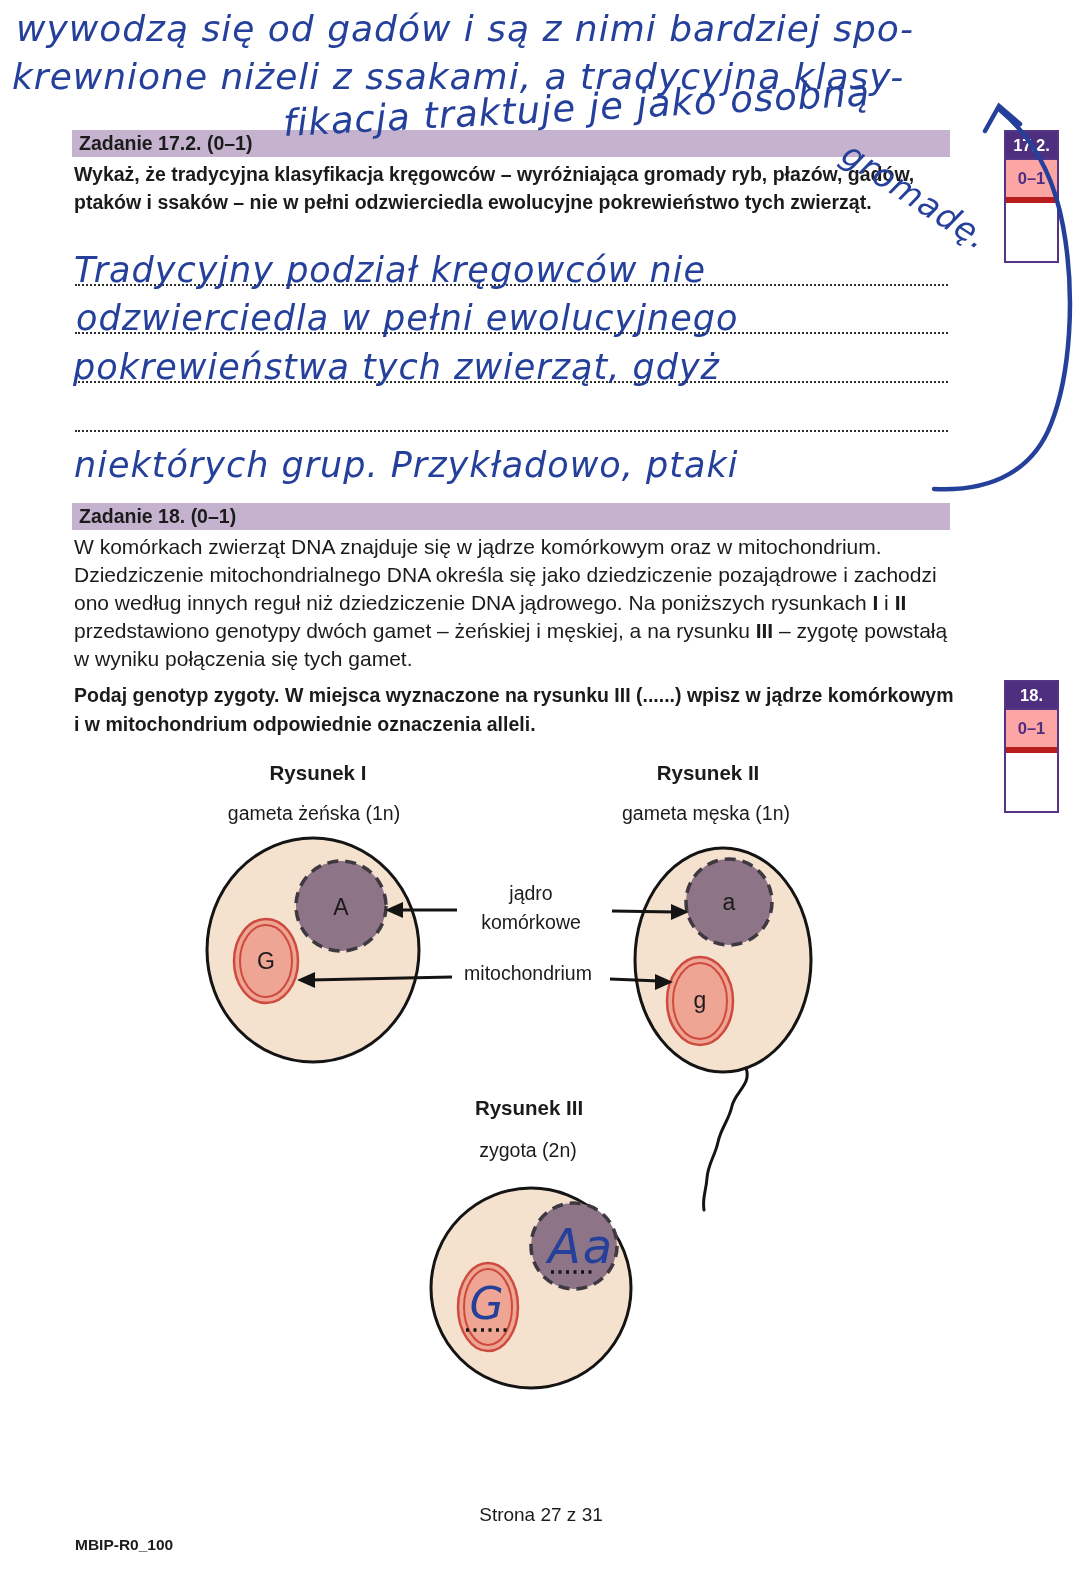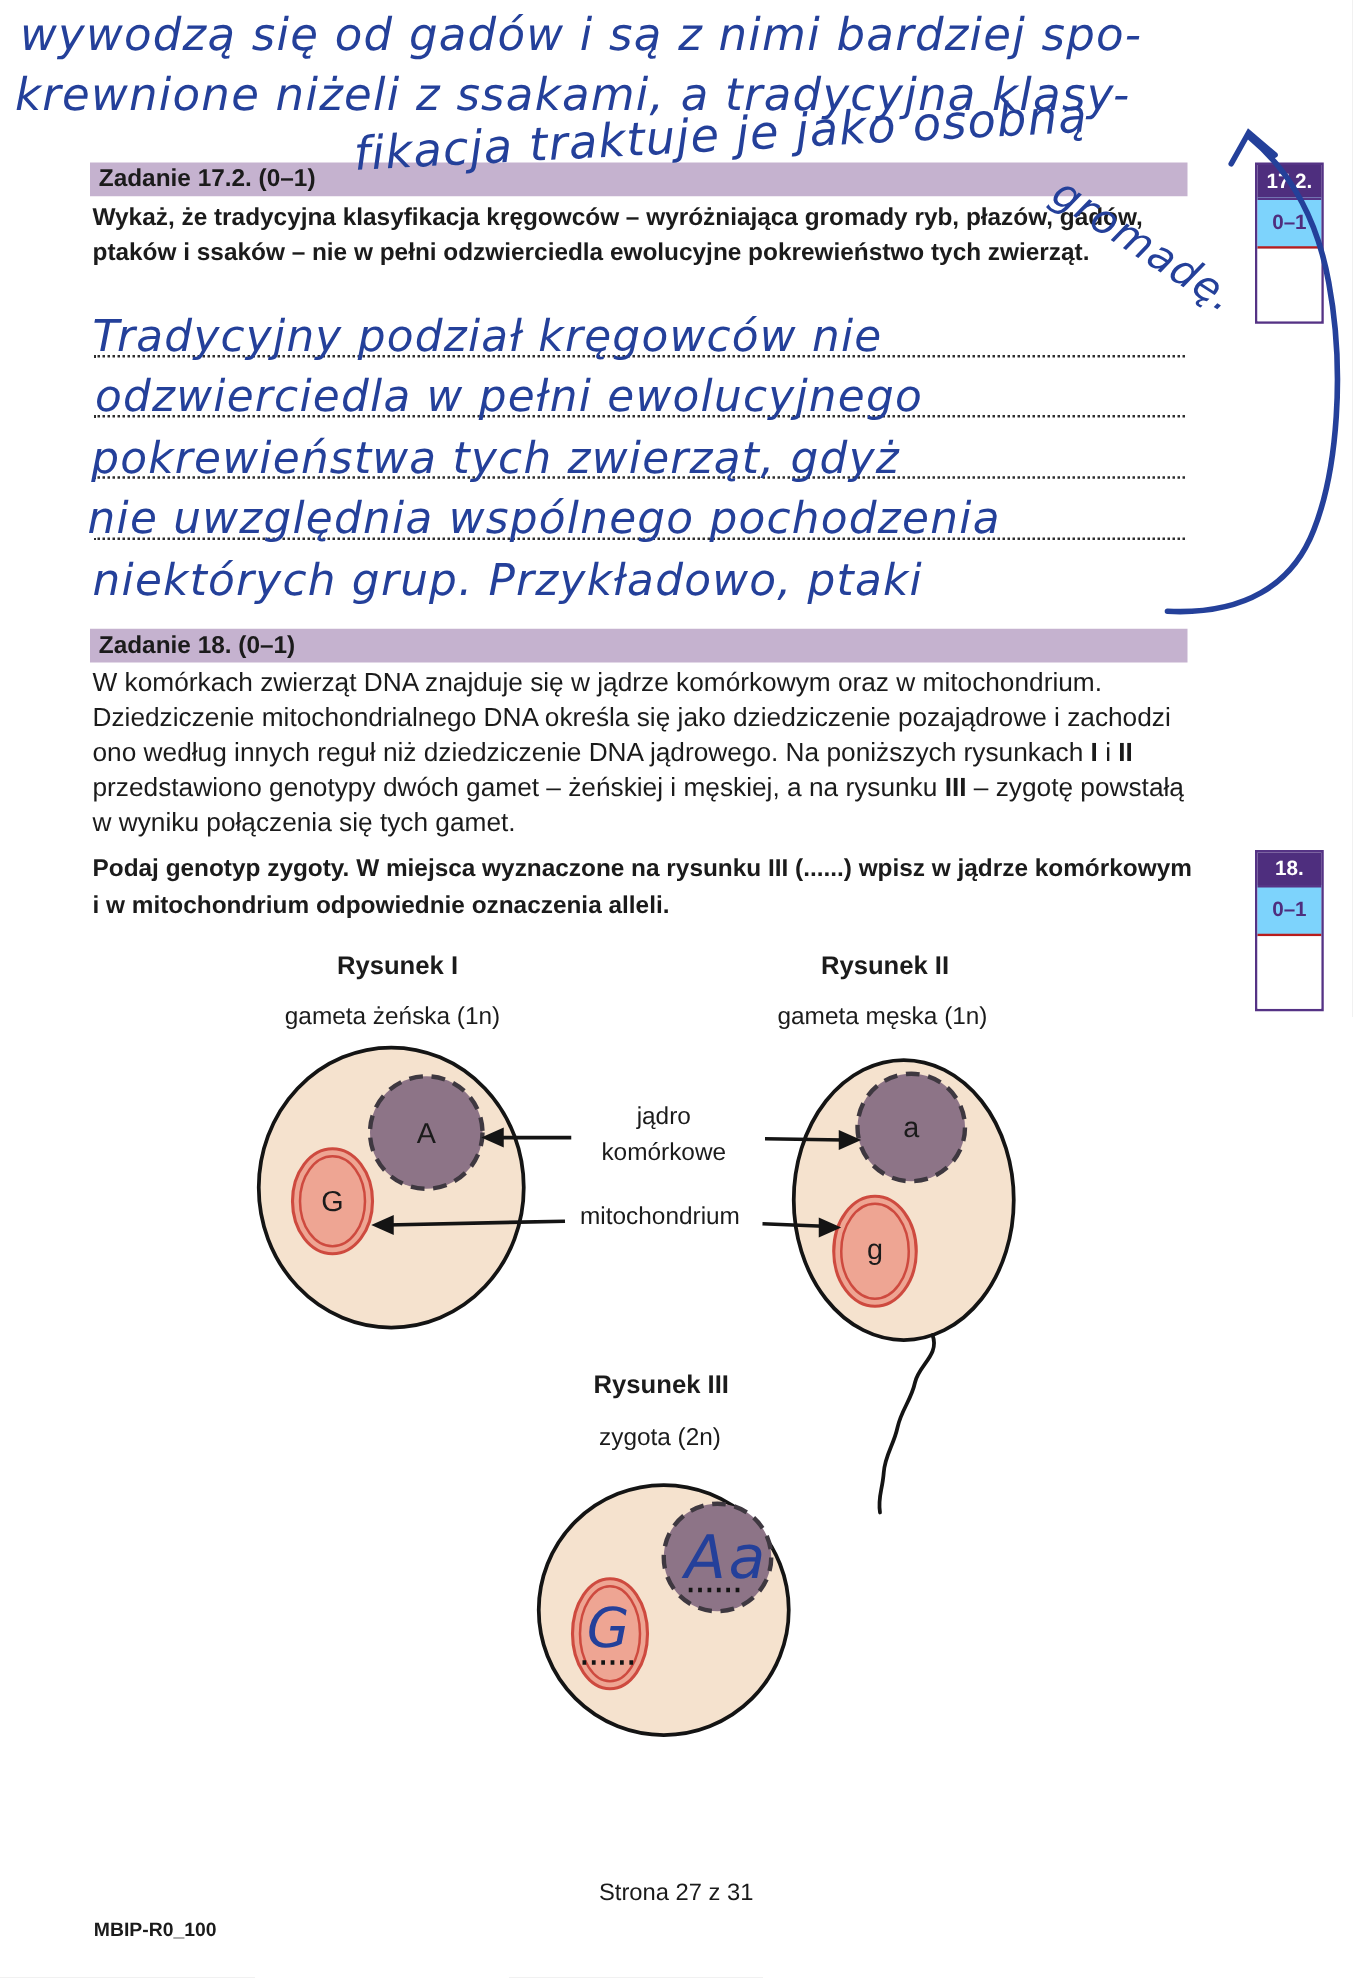--- a/index.html
+++ b/index.html
@@ -19,22 +19,22 @@
   .strip-18 { top:503px; }
   .para { position:absolute; left:74px; width:880px; z-index:2; }
   .task17-body { top:161px; font-size:19.5px; font-weight:bold; line-height:27.5px; }
   .task18-body { top:533px; font-size:21px; line-height:28px; }
   .task18-instr { top:681px; font-size:19.5px; font-weight:bold; line-height:29px; }
   
   .dotline { position:absolute; left:75px; width:873px; height:0; border-bottom:2.5px dotted #2d2d2d; z-index:2; }
   
   .scorebox { position:absolute; left:1004px; width:55px; border:2px solid #553385; z-index:3; background:#fff; }
   .sb-head { background:#4e2e7e; color:#fff; font-weight:bold; font-size:16.5px; text-align:center; padding:4px 0 3px; }
-  .sb-mid  { background:#7dd3fc; color:#4e2e7e; font-weight:bold; font-size:16.5px; text-align:center;
-             padding:9px 0; border-top:2px solid #553385; border-bottom:2px solid #b91c1c; }
+  .sb-mid  { background:#fca5a5; color:#4e2e7e; font-weight:bold; font-size:16.5px; text-align:center;
+             padding:9px 0; border-top:2px solid #553385; border-bottom:6px solid #b91c1c; }
   .sb-empty{ height:58px; background:#fff; }
   .scorebox-17 { top:130px; }
   .scorebox-18 { top:680px; }
   
   .figlabel { position:absolute; transform:translateX(-50%); z-index:6; white-space:nowrap; }
   .fig-title { font-weight:bold; font-size:20.5px; }
   .fig-sub   { font-size:19.5px; }
   .mid-label { font-size:19.5px; text-align:center; line-height:29px; }
   .allele { position:absolute; transform:translate(-50%,-50%); z-index:6; font-size:23px; }
   
@@ -153,21 +153,20 @@
   <div class="allele" style="left:700px; top:1000px;">g</div>
 
   <div class="hw hw-top hwt-1">wywodzą się od gadów i są z nimi bardziej spo-</div>
   <div class="hw hw-top hwt-2">krewnione niżeli z ssakami, a tradycyjna klasy-</div>
   <div class="hw hw-top hwt-3">fikacja traktuje je jako osobną</div>
   <div class="hw hw-gromade">gromadę.</div>
 
   <div class="hw hw-ans hwa-1">Tradycyjny podział kręgowców nie</div>
   <div class="hw hw-ans hwa-2">odzwierciedla w pełni ewolucyjnego</div>
   <div class="hw hw-ans hwa-3">pokrewieństwa tych zwierząt, gdyż</div>
-  <div class="hw hw-ans hwa-4">nie uwzględnia wspólnego pochodzenia</div>
   <div class="hw hw-ans hwa-5">niektórych grup. Przykładowo, ptaki</div>
 
   <div class="hw hw-aa" style="left:581px; top:1246px;">Aa</div>
   <div class="hw hw-gm" style="left:487px; top:1303px;">G</div>
 
   <div class="page-num">Strona 27 z 31</div>
   <div class="footer-code">MBIP-R0_100</div>
 
 </div>
 

